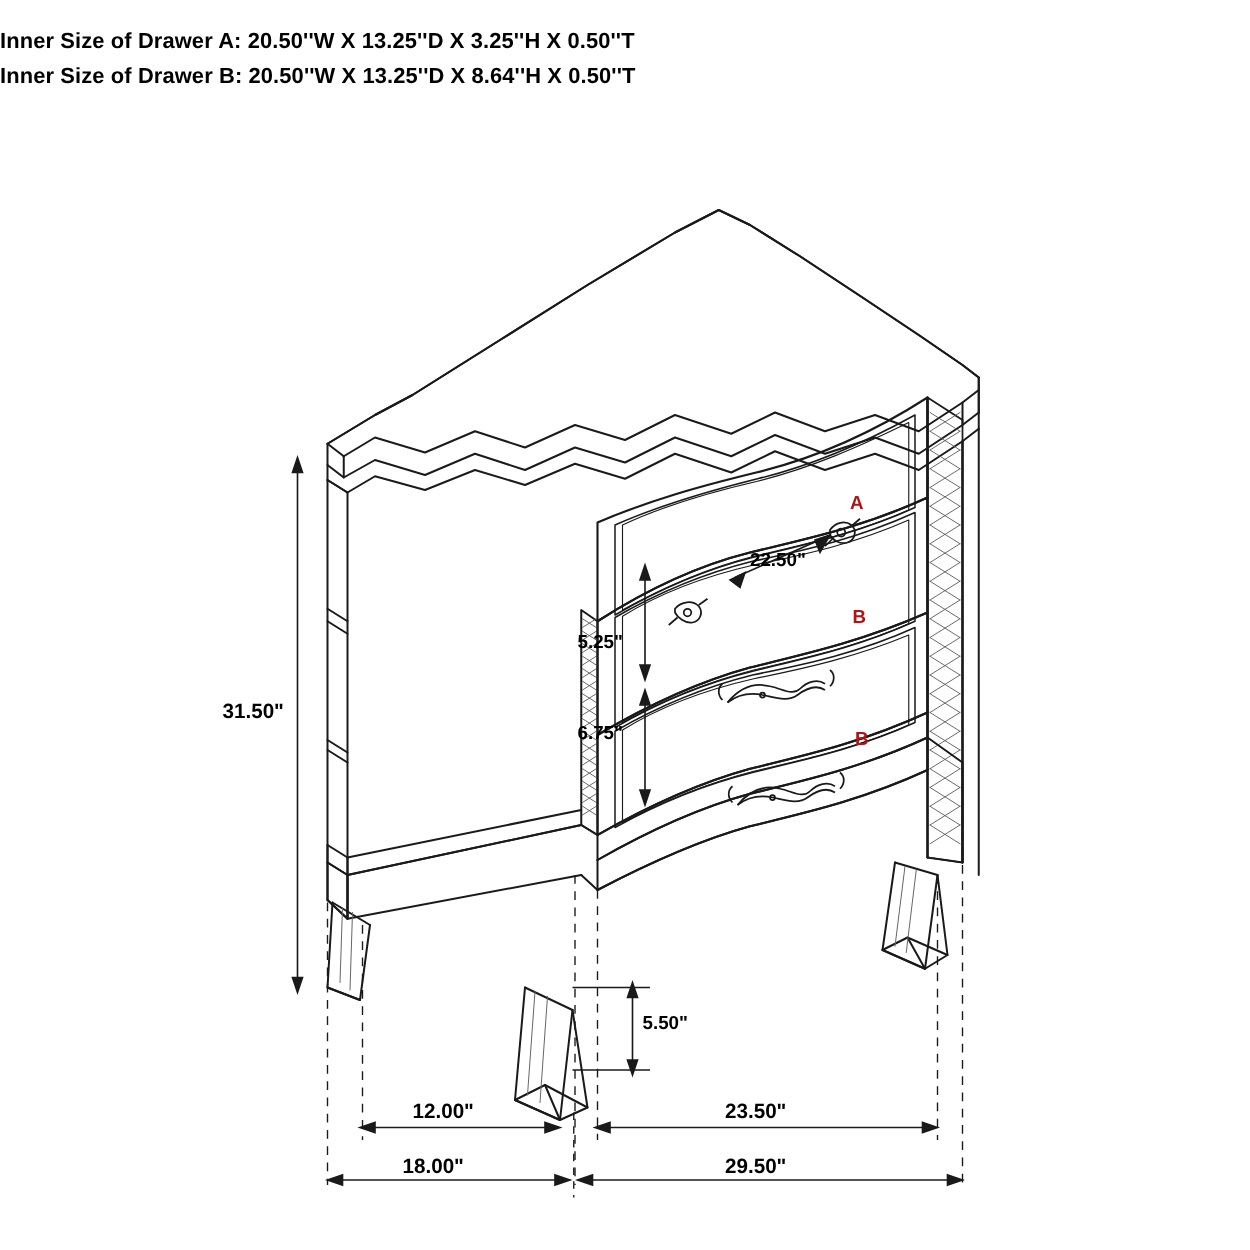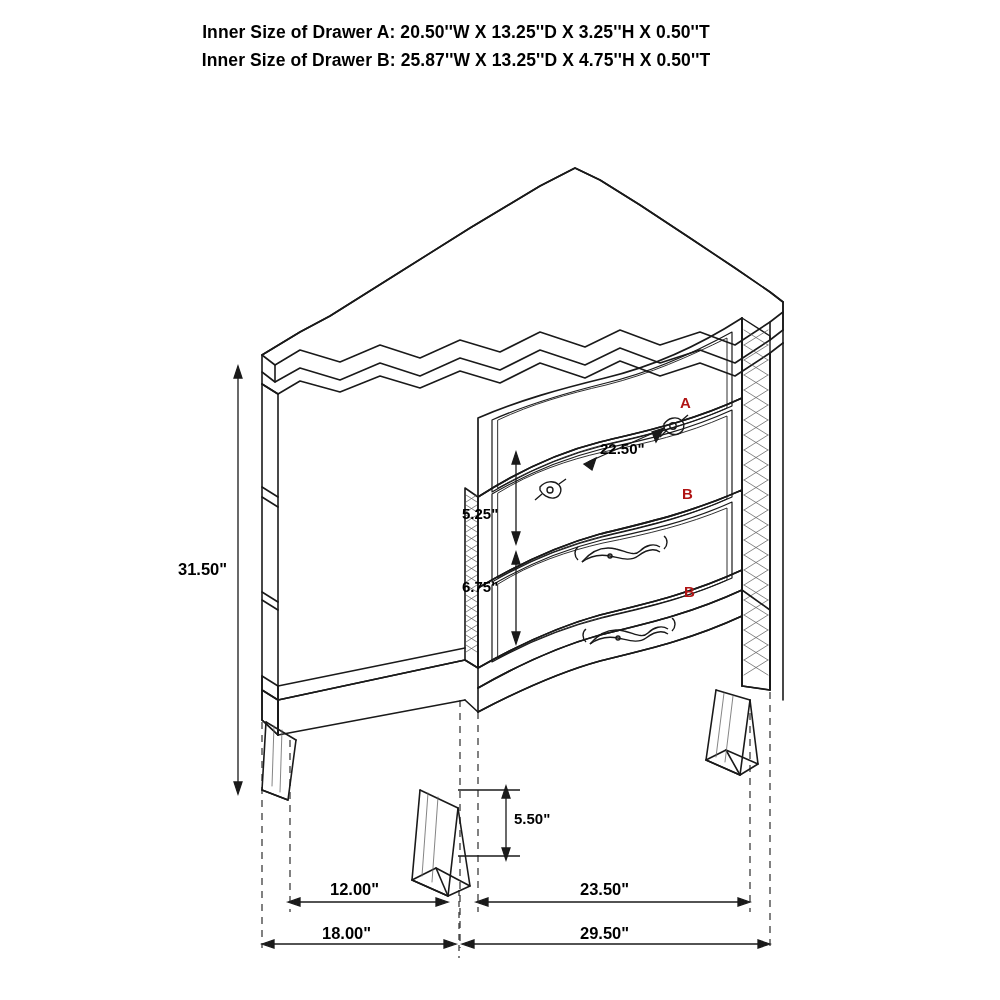--- a/index.html
+++ b/index.html
@@ -18,21 +18,20 @@
   #stage {
     position: relative;
     width: 1000px;
     height: 1000px;
   }
   .header {
     position: absolute;
     top: 18px;
     left: 0;
     width: 912px;
-    text-align: center;
   }
   .header .line {
     font-size: 17.5px;
     font-weight: bold;
     letter-spacing: 0.1px;
     line-height: 28px;
     color: #000000;
   }
   svg.diagram {
     position: absolute;
@@ -58,21 +57,21 @@
     color: #b01414;
   }
 </style>
 </head>
 <body>
 
 <div id="stage">
 
   <div class="header">
     <div class="line">Inner Size of Drawer A: 20.50''W X 13.25''D X 3.25''H X 0.50''T</div>
-    <div class="line">Inner Size of Drawer B: 25.87''W X 13.25''D X 4.75''H X 0.50''T</div>
+    <div class="line">Inner Size of Drawer B: 20.50''W X 13.25''D X 8.64''H X 0.50''T</div>
   </div>
 
   <svg class="diagram" viewBox="0 0 1000 1000">
     <g fill="none" stroke="#1a1a1a" stroke-width="1.6" stroke-linejoin="round" stroke-linecap="round">
 
       <path d="M262 355 L300 332 L330 316 L400 272 L470 228 L540 186 L575 168
                L600 180 L640 205 L690 238 L735 268 L770 292 L783 302
                L783 312 L770 322 L735 345 L700 332 L660 345 L620 330
                L585 347 L540 332 L500 352 L460 340 L420 358 L380 345
                L340 362 L300 350 L275 365 Z"></path>

